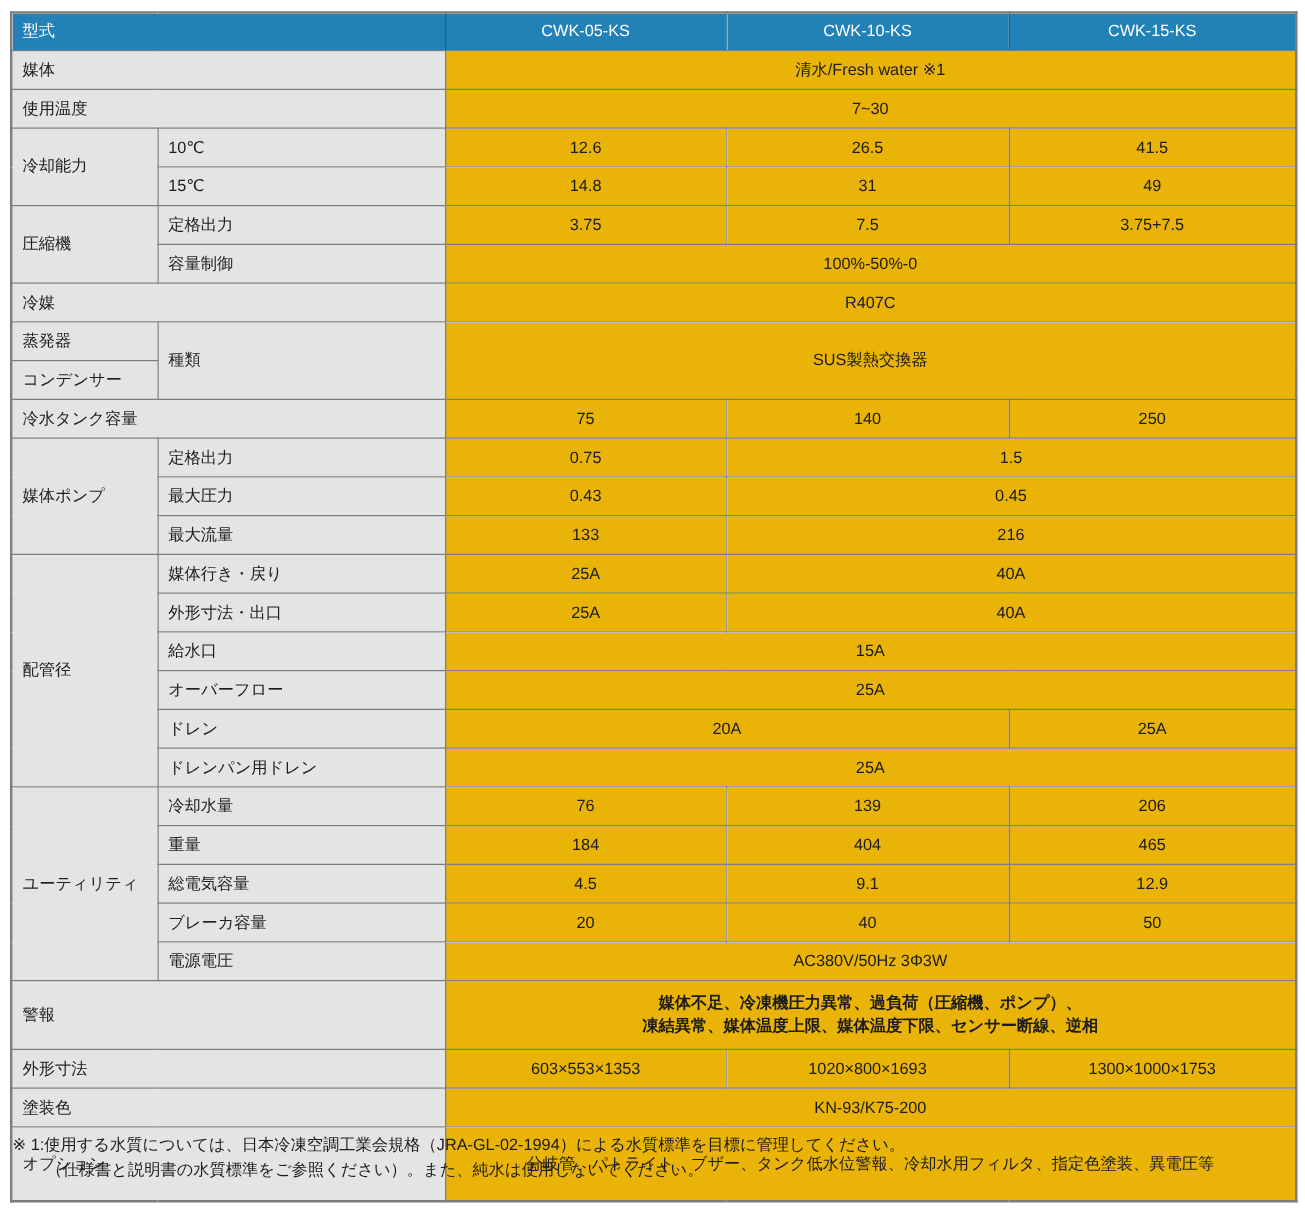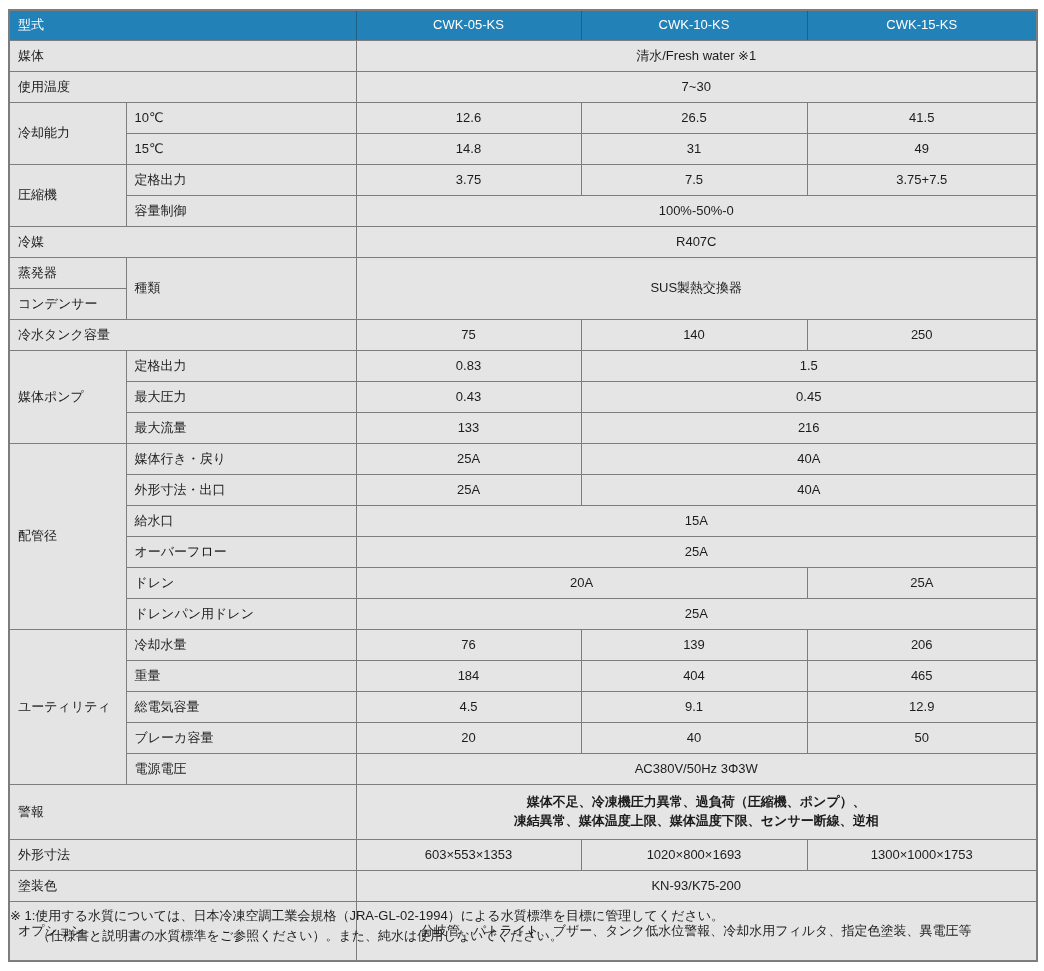--- a/index.html
+++ b/index.html
@@ -47,21 +47,21 @@
   tr.hdr td.hl { text-align: left; border-left-color: #7d7d7d; }
   tr.hdr td.hc { text-align: center; }
   tr.hdr td.hc:last-child { border-right-color: #7d7d7d; margin-left: 28px; }
   
   td.lab {
     background: #e4e4e4;
     text-align: left;
   }
   
   td.val {
-    background: #e5e5e5;
+    background: #eab308;
     text-align: center;
   }
   tr.tall-alarm td { height: 52px; white-space: normal; }
   tr.tall-opt td { height: 56px; white-space: normal; }
   .alarm-lines div { text-align: center; line-height: 1.45; font-weight: bold; }
   .notes {
     position: absolute;
     left: 10px;
     top: 906px;
     font-size: 13px;
@@ -145,21 +145,21 @@
   <tr>
     <td colspan="2" class="lab">冷水タンク容量</td>
     <td class="val">75</td>
     <td class="val">140</td>
     <td class="val">250</td>
   </tr>
 
   <tr>
     <td rowspan="3" class="lab">媒体ポンプ</td>
     <td class="lab">定格出力</td>
-    <td class="val">0.83</td>
+    <td class="val">0.75</td>
     <td colspan="2" class="val">1.5</td>
   </tr>
   <tr>
     <td class="lab">最大圧力</td>
     <td class="val">0.43</td>
     <td colspan="2" class="val">0.45</td>
   </tr>
   <tr>
     <td class="lab">最大流量</td>
     <td class="val">133</td>

